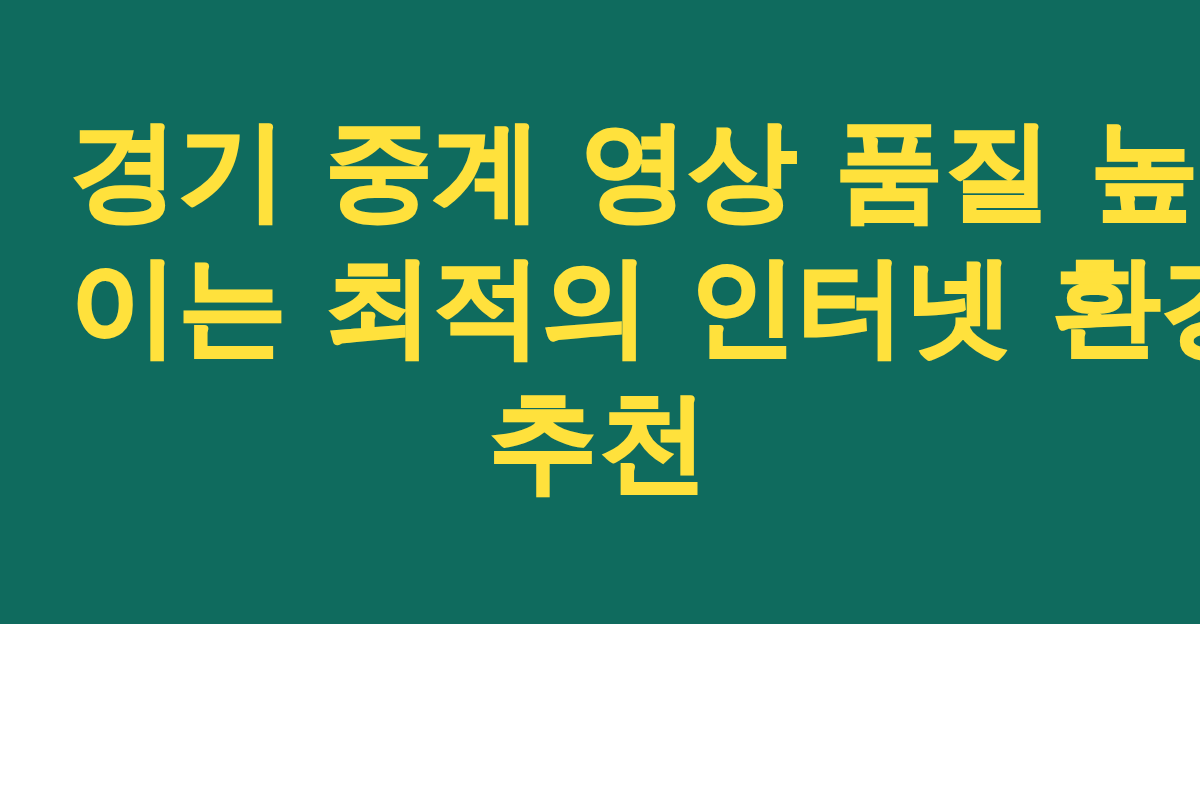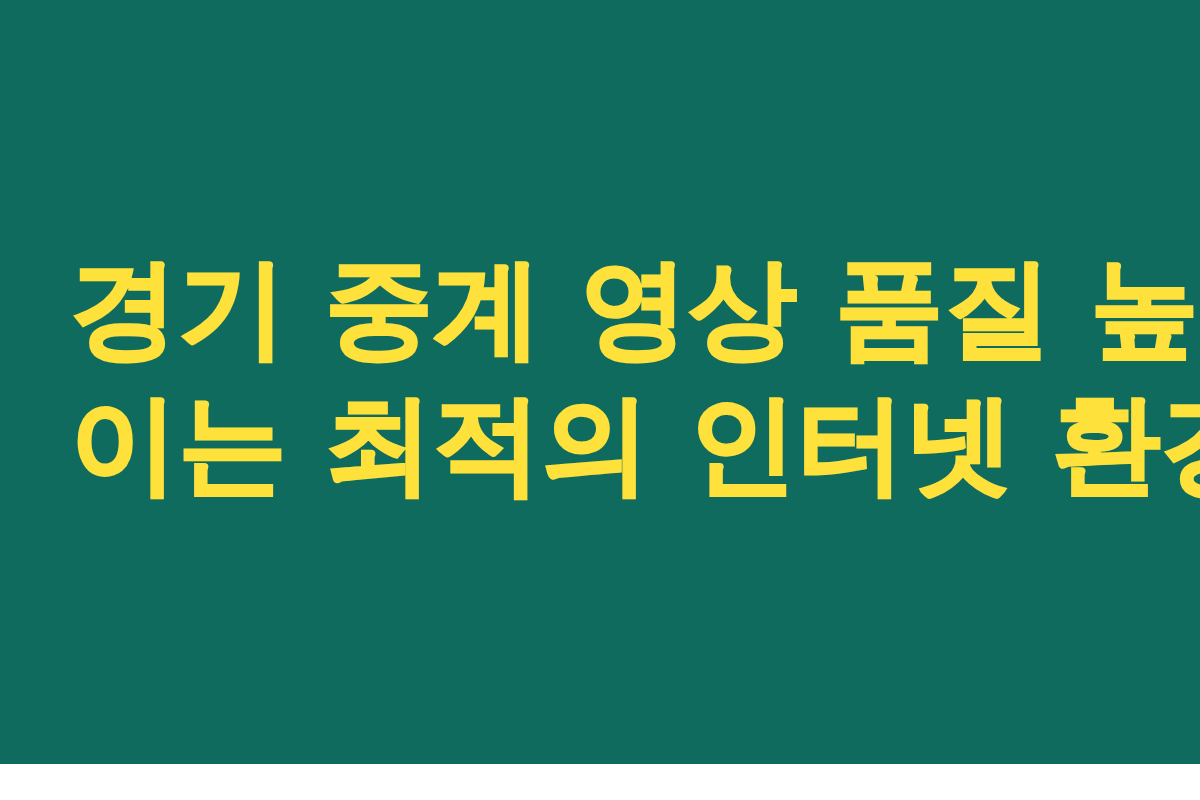--- a/index.html
+++ b/index.html
@@ -11,21 +11,21 @@
   body {
     width: 1200px;
     height: 800px;
     overflow: hidden;
     font-family: "DejaVu Sans", "Liberation Sans", sans-serif;
   }
 
   #banner {
     position: relative;
     width: 1200px;
-    height: 764px;
+    height: 624px;
     box-sizing: border-box;
     display: flex;
     align-items: center;
     justify-content: center;
     overflow: hidden;
   }
 
   #title-block {
     width: 1060px;
     text-align: center;
@@ -55,15 +55,16 @@
 <body>
 
 <div id="banner" style="background-color: rgb(15, 107, 94); color: rgb(255, 225, 60);">
 
   <div id="title-block" style="text-align: center;">
 
     <span class="title-line" id="line-1">경기 중계 영상 품질 높</span>
 
     <span class="title-line" id="line-2">이는 최적의 인터넷 환경</span>
 
+    <span class="title-line" id="line-3">추천</span>
 
   </div>
 </div>
 
 </body></html>

